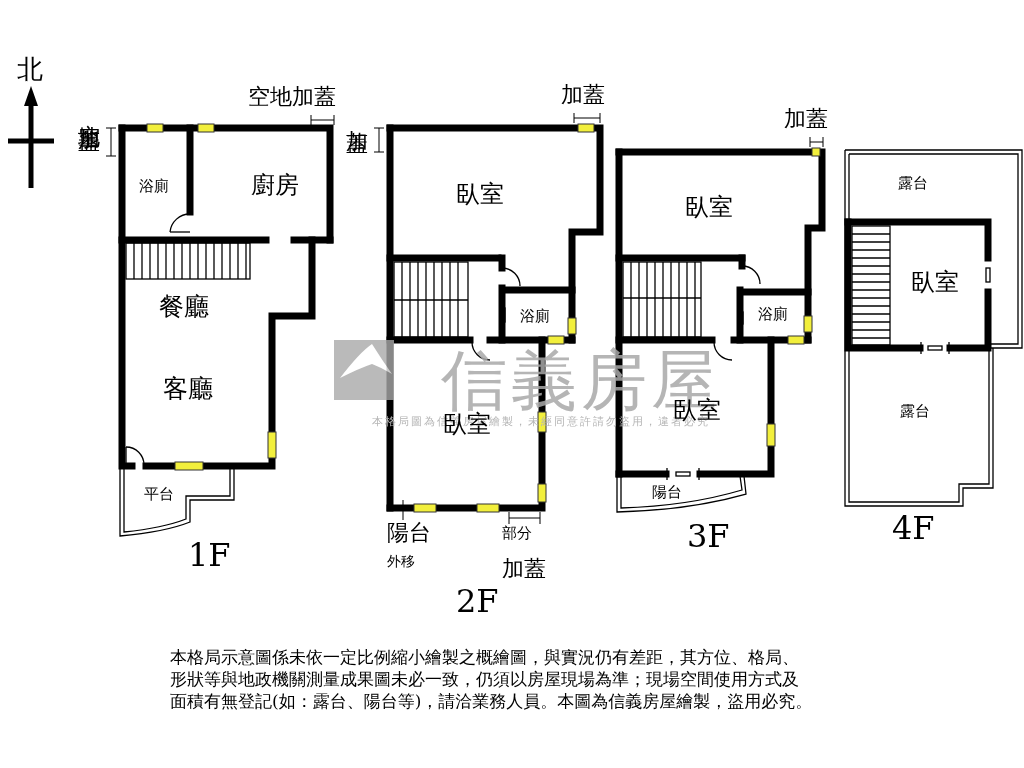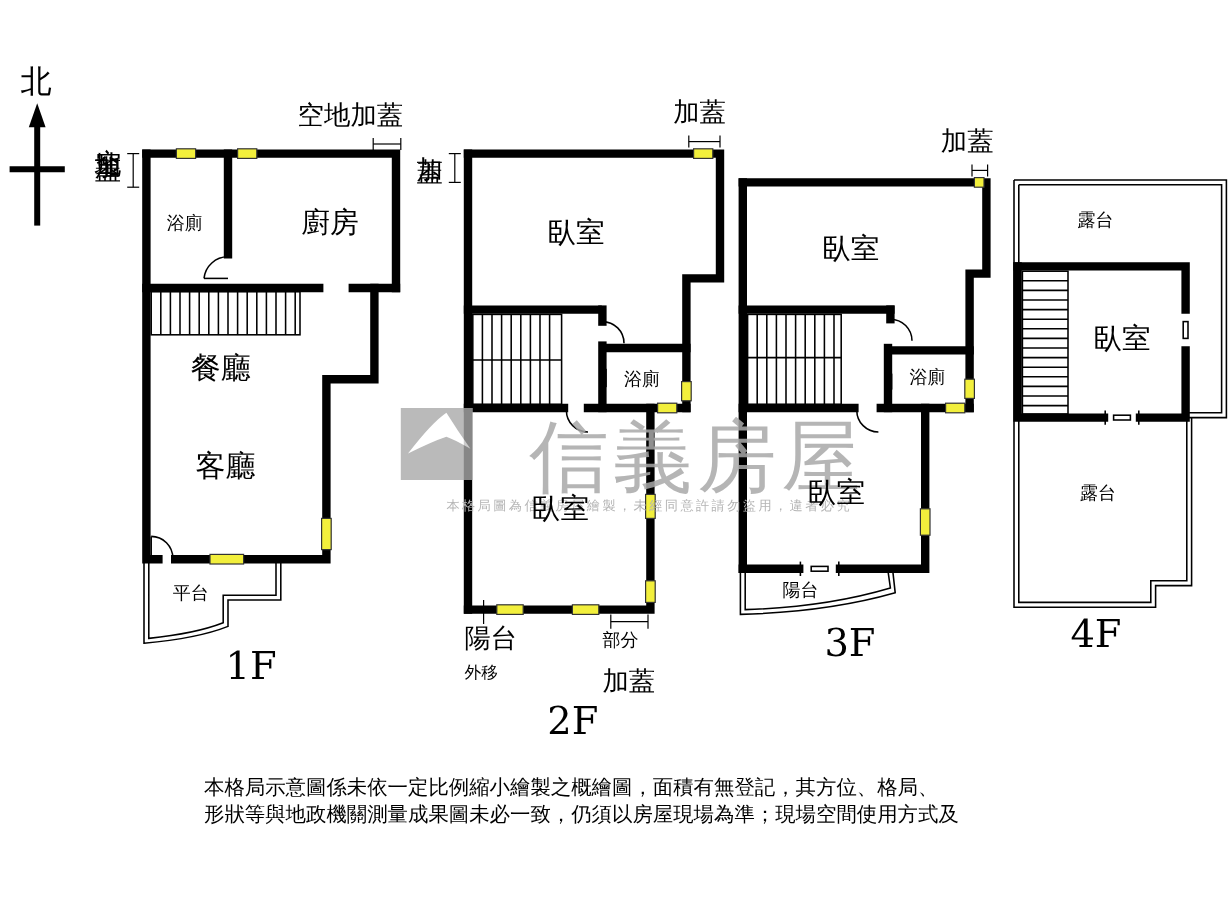--- a/index.html
+++ b/index.html
@@ -246,15 +246,16 @@
 <div class="lbl room-md" style="left:673px;top:398px;">臥室</div>
 <div class="lbl room-sm" style="left:652px;top:485px;">陽台</div>
 <div class="lbl floor" style="left:687px;top:520px;">3F</div>
 
 <div class="lbl room-sm" style="left:898px;top:176px;">露台</div>
 <div class="lbl room-md" style="left:911px;top:270px;">臥室</div>
 <div class="lbl room-sm" style="left:900px;top:404px;">露台</div>
 <div class="lbl floor" style="left:892px;top:512px;">4F</div>
 
 <div class="disclaimer">
-  <div>本格局示意圖係未依一定比例縮小繪製之概繪圖，面積有無登記，其方位、格局、</div>
+  <div>本格局示意圖係未依一定比例縮小繪製之概繪圖，與實況仍有差距，其方位、格局、</div>
   <div>形狀等與地政機關測量成果圖未必一致，仍須以房屋現場為準；現場空間使用方式及</div>
+  <div>面積有無登記(如：露台、陽台等)，請洽業務人員。本圖為信義房屋繪製，盜用必究。</div>
 </div>
 
 </body></html>

